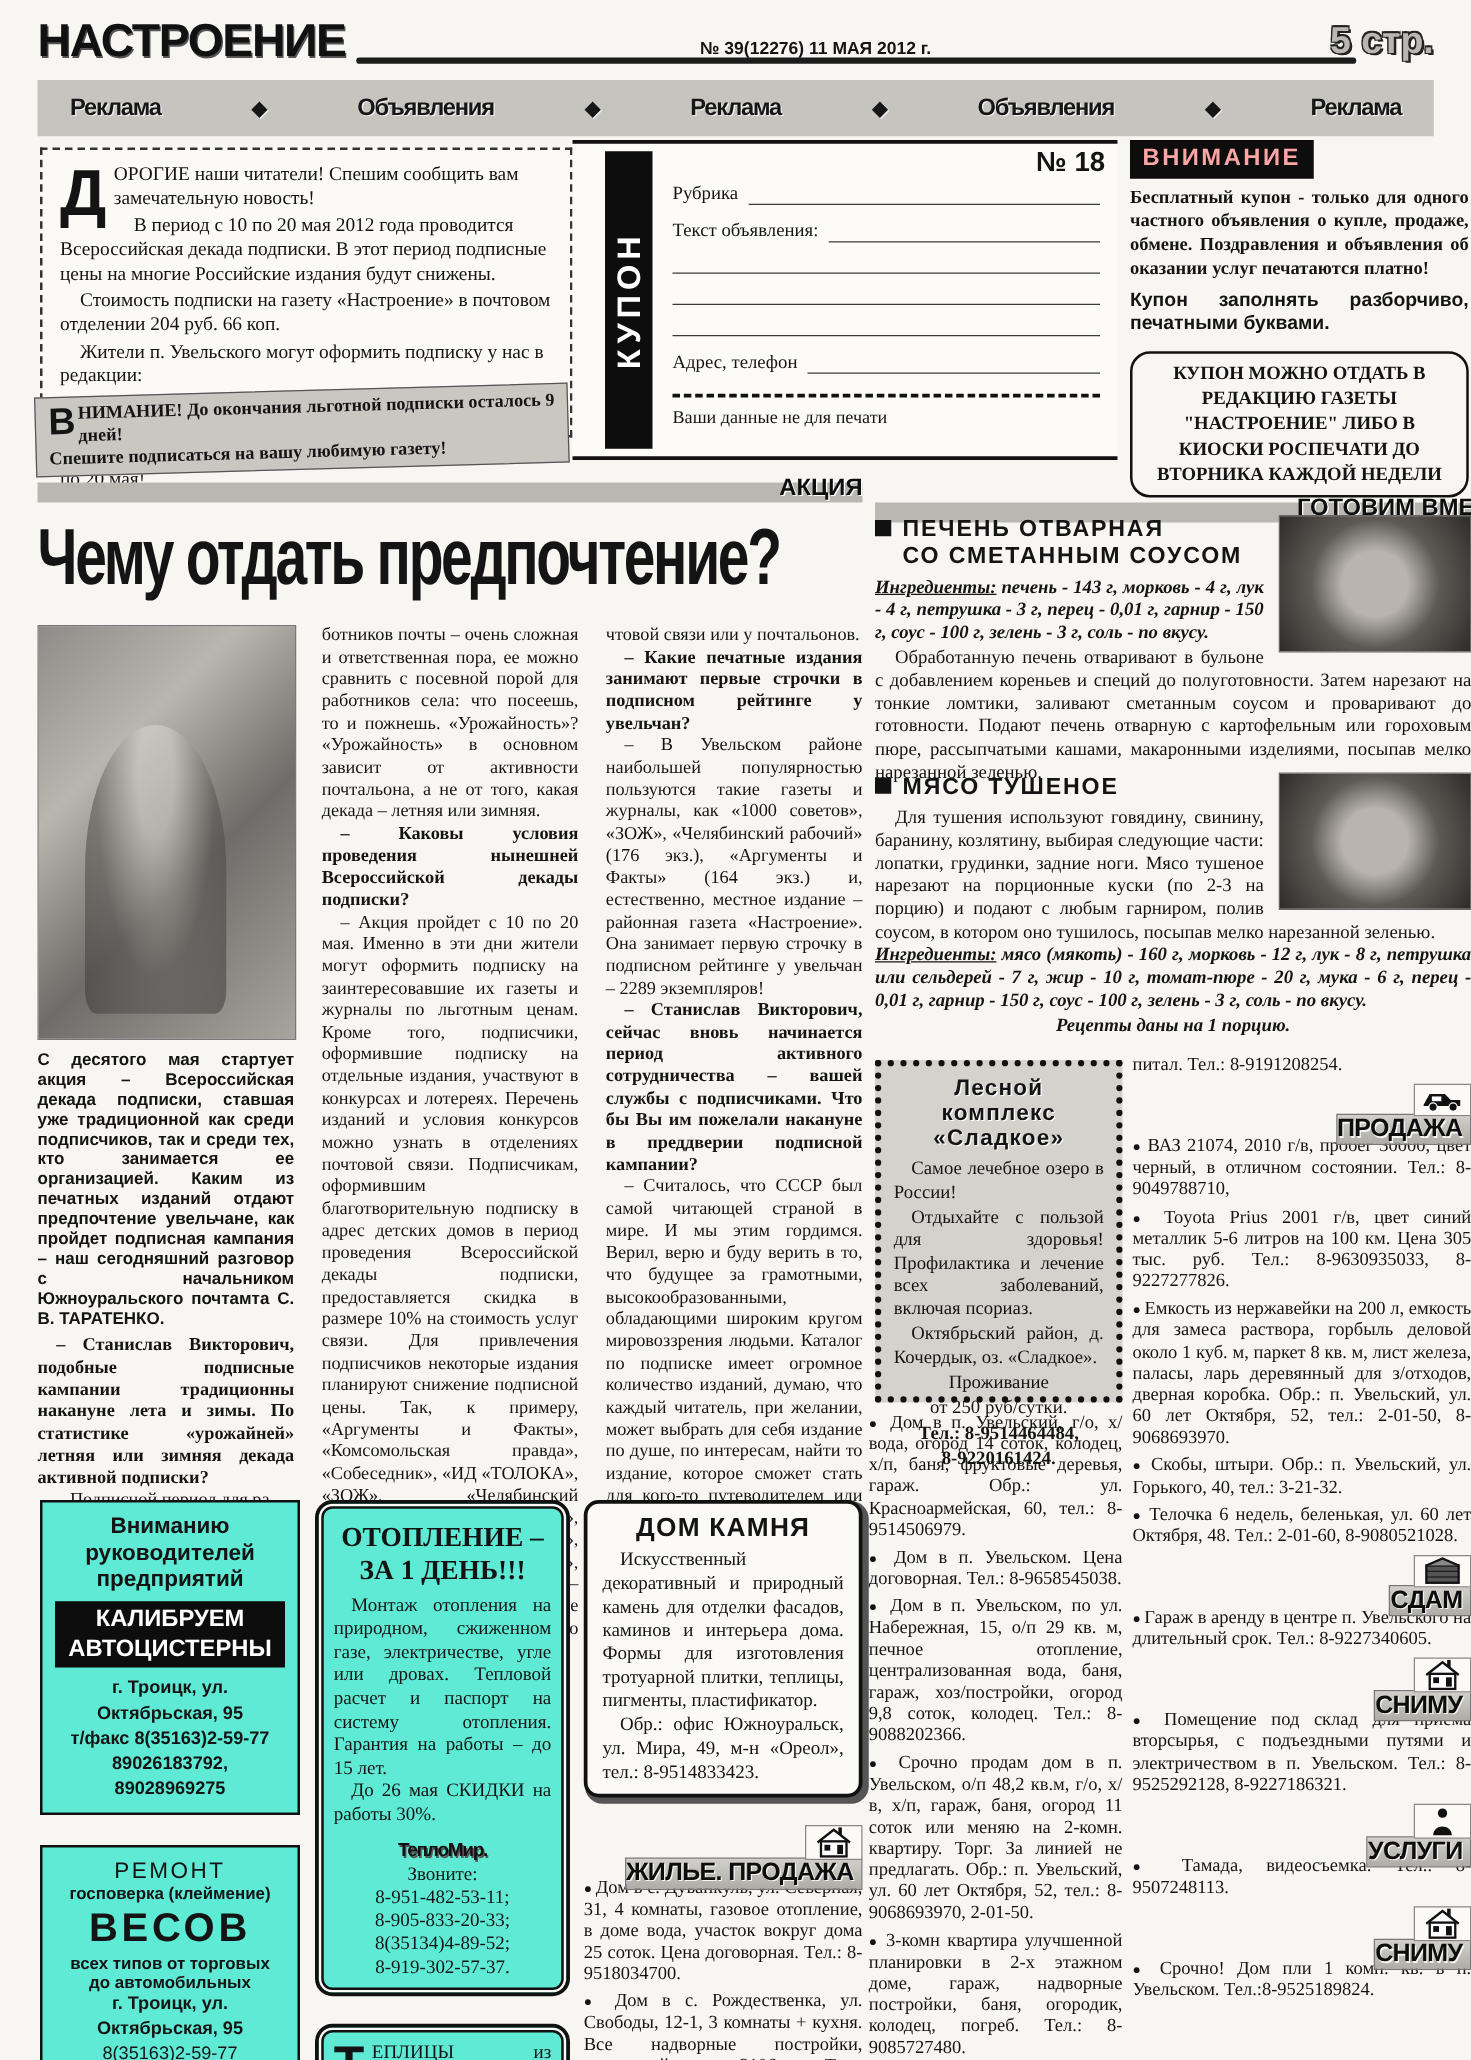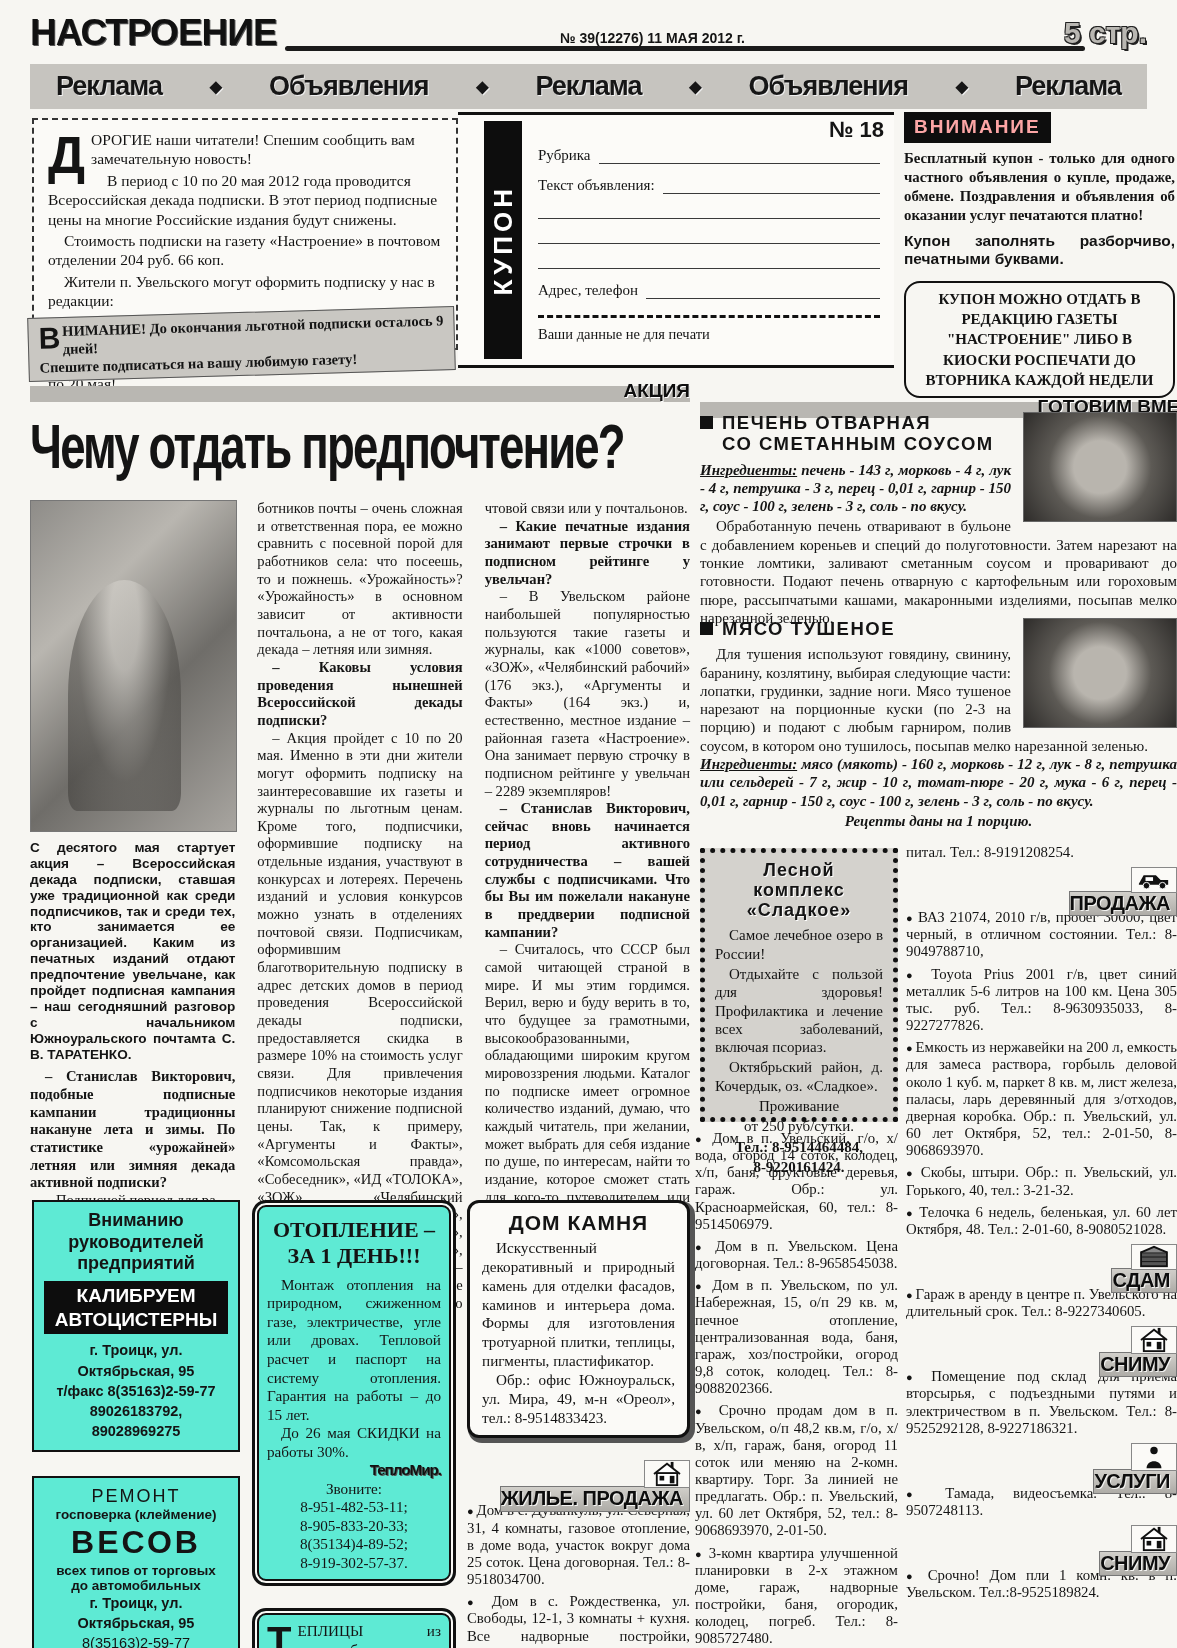--- a/index.html
+++ b/index.html
@@ -9,21 +9,21 @@
   
   .brand{font-family:"Liberation Sans",sans-serif;font-weight:900;font-size:37px;letter-spacing:-1px;
          color:#111;text-shadow:1px 1px 0 #555;}
   .issue{font-family:"Liberation Sans",sans-serif;font-weight:bold;font-size:14px;}
   .pagenum{font-family:"Liberation Sans",sans-serif;font-weight:900;font-size:30px;color:#b9b7b2;
            text-shadow:-1px -1px 0 #222,1px -1px 0 #222,-1px 1px 0 #222,2px 2px 0 #222;}
   .mastrule{background:#1b1b1b;height:5px;border-radius:3px;}
   
   .banner{background:#c6c4bf;display:flex;align-items:center;justify-content:space-between;
           padding:0 26px;box-sizing:border-box;}
-  .banner span{font-family:"Liberation Sans",sans-serif;font-weight:900;font-size:27px;letter-spacing:-1px;
+  .banner span{font-family:"Liberation Sans",sans-serif;font-weight:900;font-size:19px;letter-spacing:-1px;
           color:#161616;text-shadow:1px 1px 0 #efefef;}
   .banner span.sep{font-size:16px;}
   
   .subbox{border:2px dashed #333;background:#fbfaf7;padding:10px 14px 6px 14px;box-sizing:border-box;font-size:15.5px;line-height:1.25;}
   .subbox p{margin:0 0 2px 0;text-indent:16px;}
   .subbox p.noind{text-indent:0;}
   .dropcap{float:left;font-weight:bold;font-size:52px;line-height:0.82;padding:4px 6px 0 0;font-family:"Liberation Sans",sans-serif;}
   .bullets{margin:2px 0;padding:0;list-style:none;}
   .bullets li{margin:1px 0;}
   .bullets li::before{content:"● ";font-size:12px;}
@@ -103,21 +103,21 @@
   .kal-top{font-family:"Liberation Sans",sans-serif;font-weight:900;font-size:18px;line-height:1.2;}
   .kal-inv{background:#0d0d0d;color:#fff;font-family:"Liberation Sans",sans-serif;font-weight:900;
            font-size:19px;line-height:1.25;padding:3px 4px;margin:6px 0;}
   .kal-sub{font-family:"Liberation Sans",sans-serif;font-weight:bold;font-size:14.5px;line-height:1.4;}
   .vesov-t1{font-family:"Liberation Sans",sans-serif;font-size:18px;letter-spacing:2px;}
   .vesov-t2{font-family:"Liberation Sans",sans-serif;font-weight:900;font-size:13.5px;}
   .vesov-big{font-family:"Liberation Sans",sans-serif;font-weight:900;font-size:32px;letter-spacing:3px;margin:2px 0;}
   .wavy{border:3px solid #111;border-radius:14px;box-shadow:0 0 0 2px #fbfaf7 inset,0 0 0 4px #111 inset;}
   .otop-title{font-weight:900;font-size:22px;font-family:"Liberation Serif",serif;line-height:1.2;text-align:center;margin:4px 0 6px 0;}
   .otop p{margin:0;text-align:justify;font-size:15.2px;line-height:1.22;text-indent:14px;}
-  .otop .brand{font-weight:bold;text-align:right;margin-top:0;text-indent:0;}
+  .otop .brand{font-weight:bold;text-align:center;margin-top:11px;text-indent:0;}
   .otop .ctr{text-align:center;text-indent:0;}
   .dk{border:3px solid #111;border-radius:12px;box-shadow:3px 3px 0 2px #555;padding:8px 12px;box-sizing:border-box;text-align:left;background:#fbfaf7;}
   .dk-title{font-family:"Liberation Sans",sans-serif;font-weight:900;font-size:21px;letter-spacing:1px;text-align:center;margin:0 0 4px 0;}
   .dk p{margin:0;font-size:15.2px;line-height:1.24;text-align:justify;text-indent:14px;}
 </style>
 </head>
 <body>
 
 <div class="page">
 

